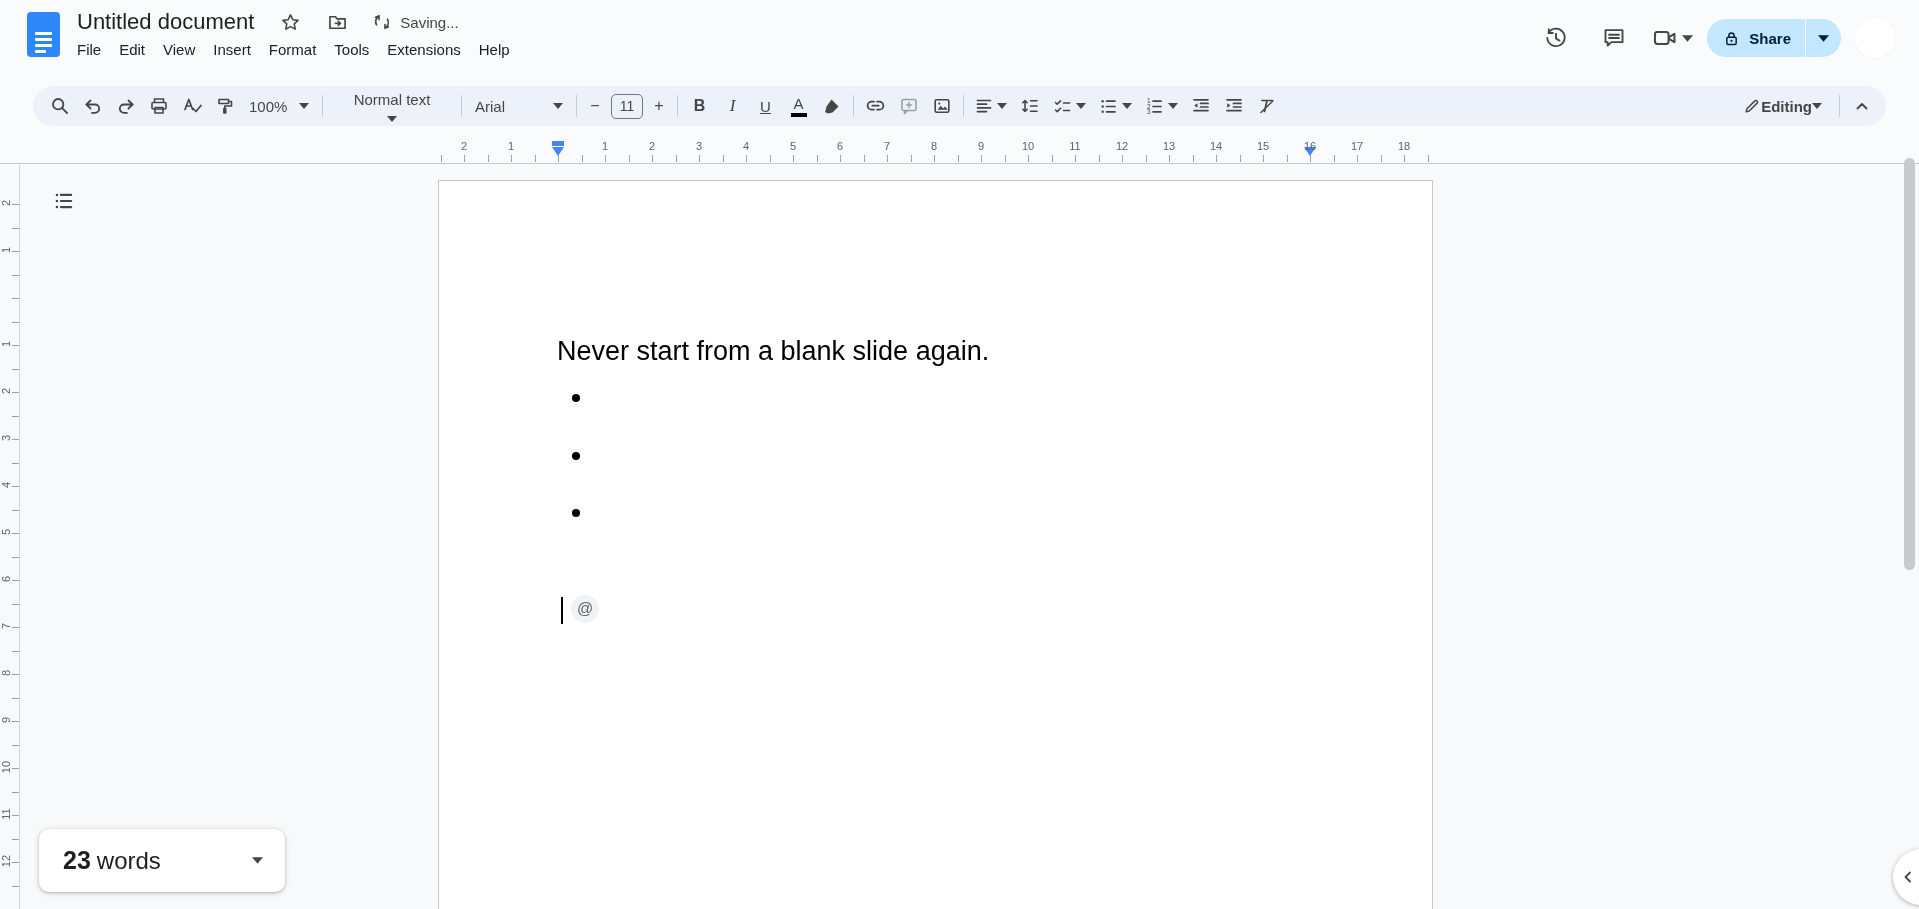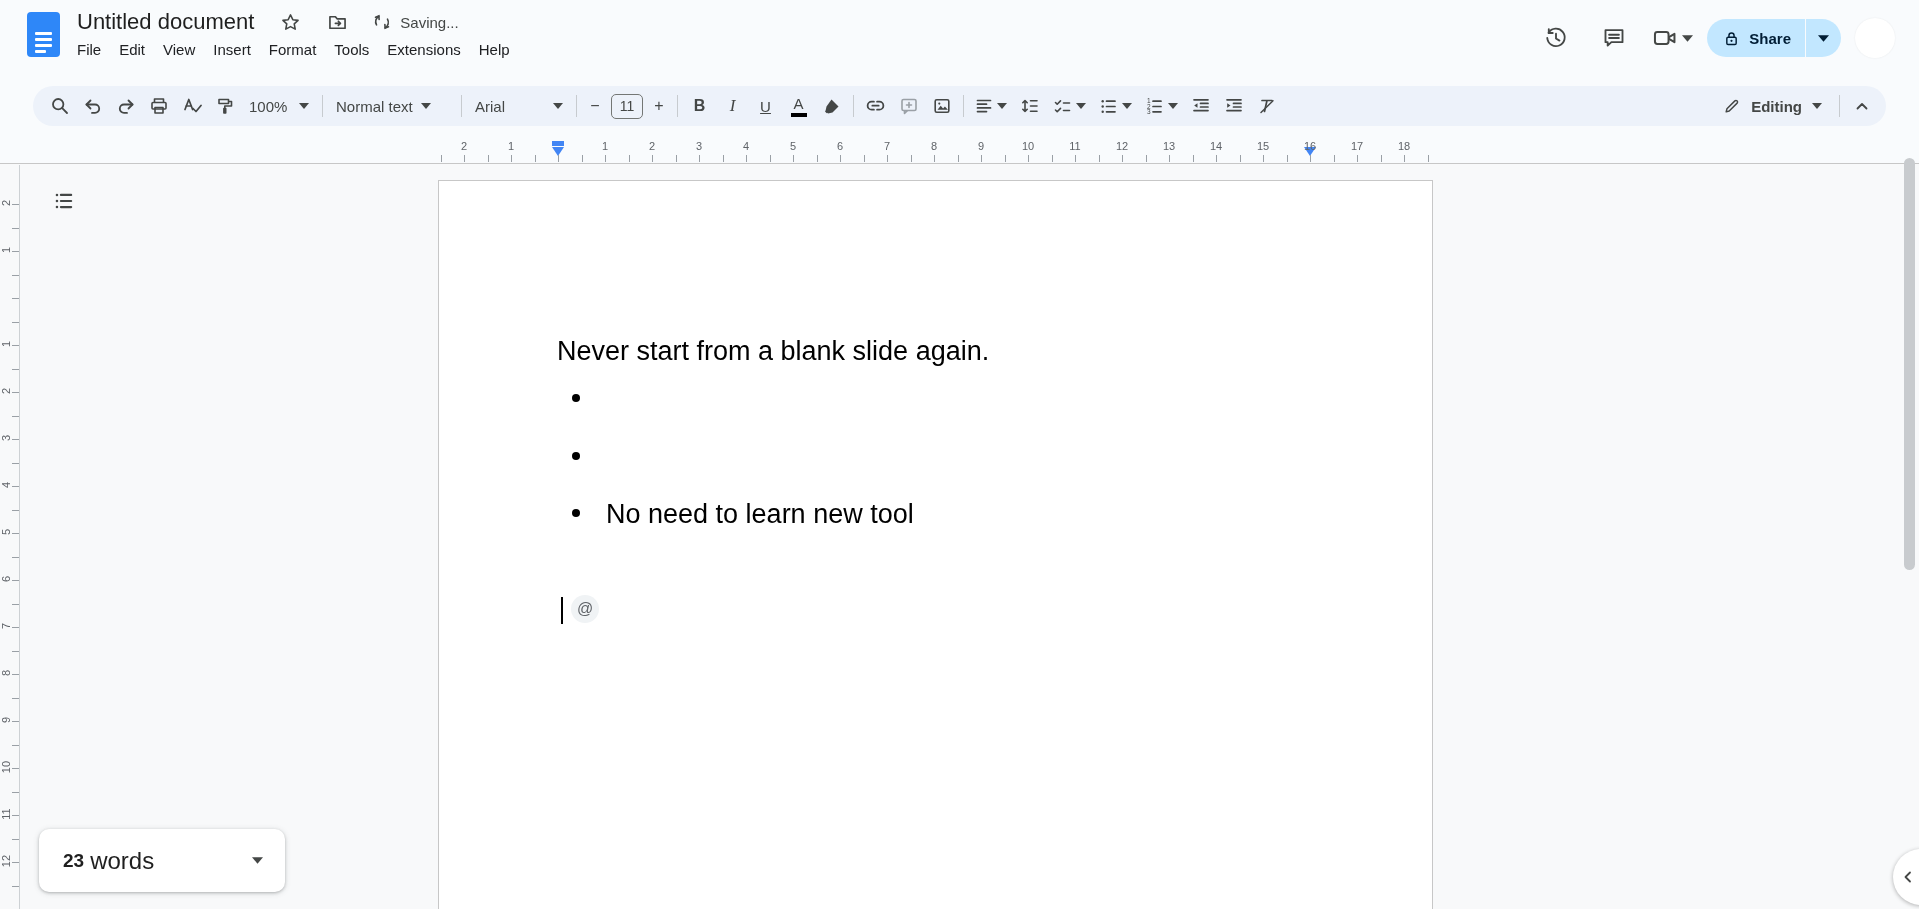--- a/index.html
+++ b/index.html
@@ -31,31 +31,31 @@
   
   .toolbar-row { position:absolute; left:0; top:76px; width:1919px; height:60px; background:#F9FBFD; }
   .toolbar { position:absolute; left:33px; top:10px; width:1853px; height:40px; background:#EDF2FA;
     border-radius:20px; display:flex; align-items:center; padding:0 8px 0 10px; }
   .tb-btn { min-width:33px; height:32px; display:flex; align-items:center; justify-content:center;
     color:#444746; border-radius:6px; cursor:pointer; flex:0 0 auto; }
   .tb-div { width:1px; height:22px; background:#C7CBCF; margin:0 5px; flex:0 0 auto; }
   .tb-sel { display:flex; align-items:center; gap:8px; padding:0 8px; height:32px; color:#444746;
     font-size:15px; cursor:pointer; border-radius:6px; flex:0 0 auto; white-space:nowrap; }
   .sel-zoom { width:76px; justify-content:space-between; }
-  .sel-style { width:128px; justify-content:flex-start; }
+  .sel-style { width:128px; justify-content:center;flex-direction:column; }
   .sel-font { width:104px; justify-content:space-between; }
   .fs-box { width:32px; height:25px; border:1px solid #747775; border-radius:5px; display:flex;
     align-items:center; justify-content:center; font-size:14px; color:#444746; cursor:text; margin:0 3px; flex:0 0 auto; }
   .glyph-b { font-weight:bold; font-size:16px; }
   .glyph-i { font-family:"Liberation Serif", serif; font-style:italic; font-size:17px; }
   .glyph-u { font-size:15px; text-decoration:underline; }
   .glyph-a { font-size:15px; line-height:1; display:flex; flex-direction:column; align-items:center; gap:2px; }
   .glyph-a .bar { width:16px; height:4px; background:#000; }
   .tb-right { margin-left:auto; display:flex; align-items:center; }
-  .mode-sel { display:flex; align-items:center; gap:10px; padding:0 12px; height:32px; color:#444746;
+  .mode-sel { display:flex; align-items:center; padding:0 12px; height:32px; color:#444746;
     font-size:15px; font-weight:bold; border-radius:6px; cursor:pointer; }
 
   
   .h-ruler { position:absolute; left:0; top:136px; width:1919px; height:28px; background:#F9FBFD;
     border-bottom:1px solid #C7C7C7; }
   .h-num { position:absolute; top:4px; transform:translateX(-50%); font-size:11px; color:#5F6368; }
   .h-tick { position:absolute; bottom:1px; width:1px; height:7px; background:#9AA0A6; }
   .marker { position:absolute; cursor:ew-resize; }
   .m-bar { width:12px; height:5px; background:#4285F4; margin:0 auto 1px auto; }
   .m-tri { width:0; height:0; border-left:6px solid transparent; border-right:6px solid transparent;
@@ -74,21 +74,21 @@
   .doc-line { position:absolute; font-size:27px; color:#000; white-space:nowrap; cursor:text; }
   .bullet-dot { position:absolute; width:8px; height:8px; border-radius:50%; background:#000; }
   .cursor-bar { position:absolute; left:122px; top:416px; width:2px; height:27px; background:#000; }
   .at-chip { position:absolute; left:132px; top:414px; width:28px; height:28px; border-radius:50%;
     background:#F0F3F5; color:#5F6368; font-size:16px; display:flex; align-items:center; justify-content:center; cursor:pointer; }
 
   
   .wordcount { position:absolute; left:39px; top:829px; width:246px; height:63px; background:#fff;
     border-radius:10px; box-shadow:0 1px 3px rgba(60,64,67,.3), 0 1px 6px rgba(60,64,67,.15);
     display:flex; align-items:center; padding:0 22px 0 24px; cursor:pointer; }
-  .wc-count { font-weight:bold; font-size:19px; color:#1F1F1F; }
+  .wc-count { font-weight:bold; font-size:25px; color:#1F1F1F; }
   .wc-label { font-size:24px; color:#1F1F1F; margin-left:6px; }
   .wc-caret { margin-left:auto; color:#444746; }
   .scroll-thumb { position:absolute; right:4px; top:158px; width:11px; height:412px; background:#C8CBCE;
     border-radius:6px; cursor:grab; }
   .panel-toggle { position:absolute; left:1893px; top:849px; width:56px; height:56px; border-radius:50%;
     background:#fff; box-shadow:0 1px 4px rgba(0,0,0,.3); display:flex; align-items:center; padding-left:7px; cursor:pointer; color:#444746; }
   svg { display:block; }
 </style>
 </head>
 <body>
@@ -511,21 +511,20 @@
     </div>
 
     <div class="page">
       <div class="doc-line" style="left:118px; top:140px;margin-top:15px;">Never start from a blank slide again.</div>
 
       <div class="bullet-dot" style="left:133px; top:213px;"></div>
 
       <div class="bullet-dot" style="left:133px; top:271px;"></div>
 
       <div class="bullet-dot" style="left:133px; top:328px;"></div>
-      <div class="doc-line" style="left:167px; top:318px;">No need to learn new tool</div>
 
       <div class="cursor-bar"></div>
       <div class="at-chip">@</div>
     </div>
   </div>
 
   <div class="wordcount">
     <span class="wc-count">23</span>
     <span class="wc-label">words</span>
     <span class="wc-caret">

